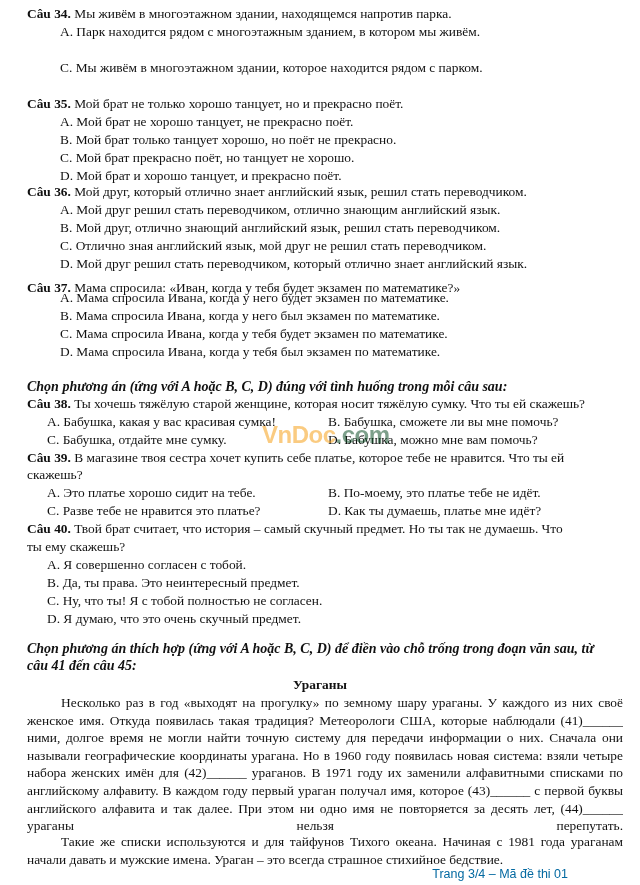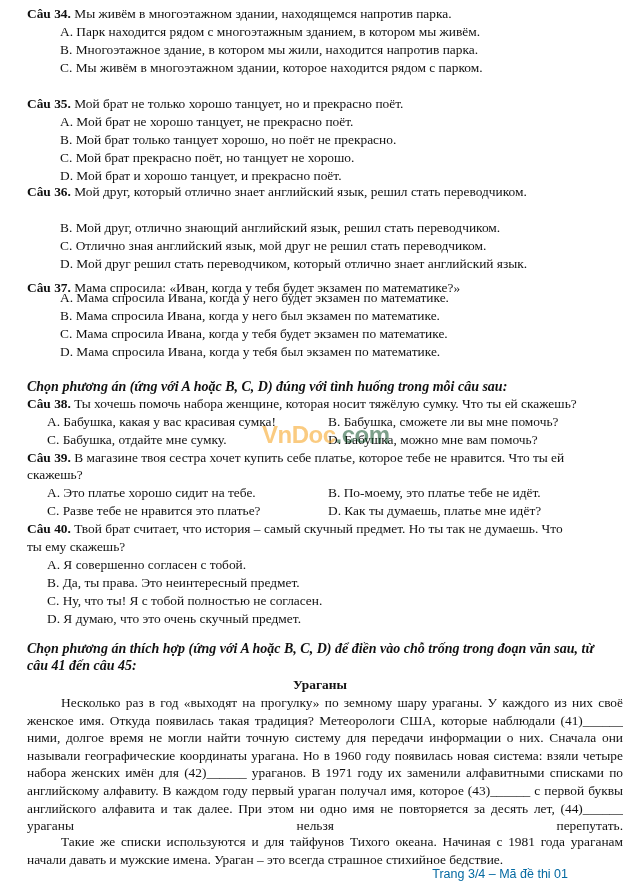--- a/index.html
+++ b/index.html
@@ -26,43 +26,43 @@
   .wm-a { color: #f7a21b; }
   .wm-b { color: #14532d; }
 </style>
 </head>
 <body>
 
 <div class="page">
 
   <div class="line q" style="top:5px"><span class="qnum">Câu 34.</span> <span>Мы живём в многоэтажном здании, находящемся напротив парка.</span></div>
   <div class="line opt" style="top:23px">A. Парк находится рядом с многоэтажным зданием, в котором мы живём.</div>
-  <div class="line opt" style="top:41px">B. Многоэтажное здание, в котором мы жили, находится напротив парка.</div>
   <div class="line opt" style="top:59px">C. Мы живём в многоэтажном здании, которое находится рядом с парком.</div>
 
   <div class="line q" style="top:95px"><span class="qnum">Câu 35.</span> <span>Мой брат не только хорошо танцует, но и прекрасно поёт.</span></div>
   <div class="line opt" style="top:113px">A. Мой брат не хорошо танцует, не прекрасно поёт.</div>
   <div class="line opt" style="top:131px">B. Мой брат только танцует хорошо, но поёт не прекрасно.</div>
   <div class="line opt" style="top:149px">C. Мой брат прекрасно поёт, но танцует не хорошо.</div>
   <div class="line opt" style="top:167px">D. Мой брат и хорошо танцует, и прекрасно поёт.</div>
 
   <div class="line q" style="top:183px"><span class="qnum">Câu 36.</span> <span>Мой друг, который отлично знает английский язык, решил стать переводчиком.</span></div>
+  <div class="line opt" style="top:201px">A. Мой друг решил стать переводчиком, отлично знающим английский язык.</div>
   <div class="line opt" style="top:219px">B. Мой друг, отлично знающий английский язык, решил стать переводчиком.</div>
   <div class="line opt" style="top:237px">C. Отлично зная английский язык, мой друг не решил стать переводчиком.</div>
   <div class="line opt" style="top:255px">D. Мой друг решил стать переводчиком, который отлично знает английский язык.</div>
 
   <div class="line q" style="top:279px"><span class="qnum">Câu 37.</span> <span>Мама спросила: «Иван, когда у тебя будет экзамен по математике?»</span></div>
   <div class="line opt" style="top:289px">A. Мама спросила Ивана, когда у него будет экзамен по математике.</div>
   <div class="line opt" style="top:307px">B. Мама спросила Ивана, когда у него был экзамен по математике.</div>
   <div class="line opt" style="top:325px">C. Мама спросила Ивана, когда у тебя будет экзамен по математике.</div>
   <div class="line opt" style="top:343px">D. Мама спросила Ивана, когда у тебя был экзамен по математике.</div>
 
   <div class="line instr" style="top:378px">Chọn phương án (ứng với A hoặc B, C, D) đúng với tình huống trong mỗi câu sau:</div>
 
-  <div class="line q" style="top:395px"><span class="qnum">Câu 38.</span> <span>Ты хочешь помочь набора женщине, которая носит тяжёлую сумку. Что ты ей скажешь?</span></div>
+  <div class="line q" style="top:395px"><span class="qnum">Câu 38.</span> <span>Ты хочешь тяжёлую старой женщине, которая носит тяжёлую сумку. Что ты ей скажешь?</span></div>
   <div class="line opt2a" style="top:413px">A. Бабушка, какая у вас красивая сумка!</div>
   <div class="line opt2b" style="top:413px">B. Бабушка, сможете ли вы мне помочь?</div>
   <div class="line opt2a" style="top:431px">C. Бабушка, отдайте мне сумку.</div>
   <div class="line opt2b" style="top:431px">D. Бабушка, можно мне вам помочь?</div>
 
   <div class="line q" style="top:449px"><span class="qnum">Câu 39.</span> <span>В магазине твоя сестра хочет купить себе платье, которое тебе не нравится. Что ты ей</span></div>
   <div class="line q" style="top:466px">скажешь?</div>
   <div class="line opt2a" style="top:484px">A. Это платье хорошо сидит на тебе.</div>
   <div class="line opt2b" style="top:484px">B. По-моему, это платье тебе не идёт.</div>
   <div class="line opt2a" style="top:502px">C. Разве тебе не нравится это платье?</div>

